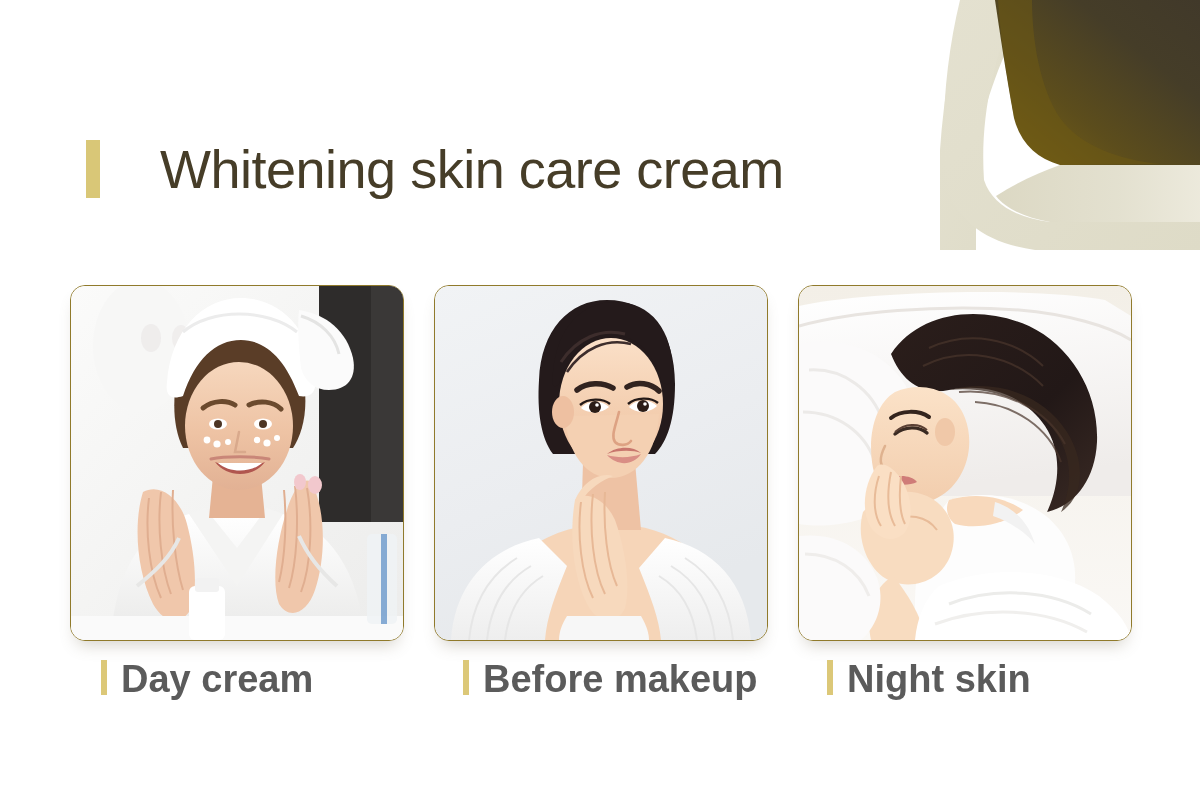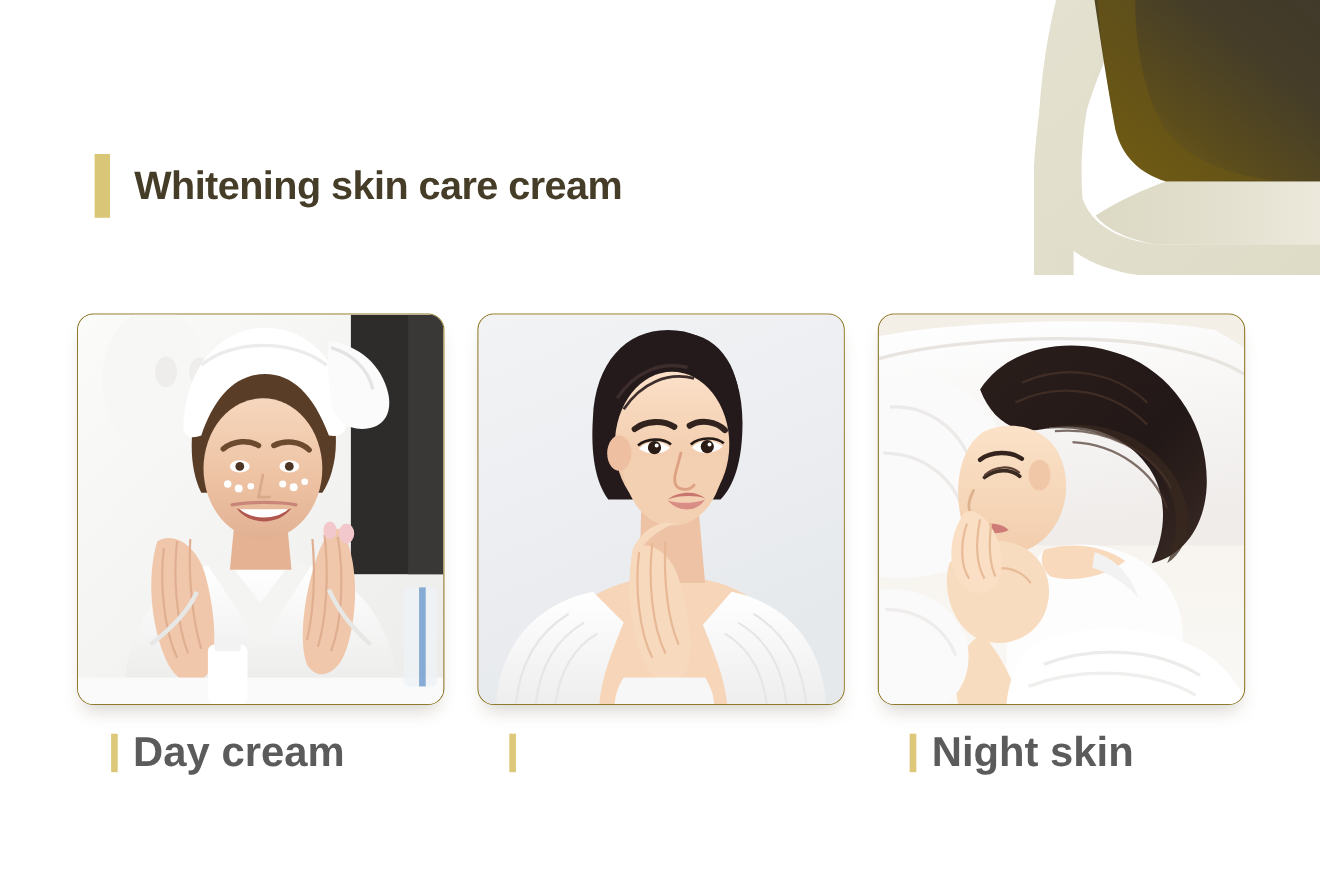--- a/index.html
+++ b/index.html
@@ -47,23 +47,23 @@
     align-items: center;
     height: 76px;
   }
   .title-accent-bar {
     width: 14px;
     height: 58px;
     background: #d9c777;
     flex: none;
   }
   .title-text {
-    margin-left: 22px;
-    font-size: 36px;
-    font-weight: bold;
+    margin-left: 60px;
+    font-size: 54px;
+    font-weight: normal;
     color: #463d28;
     letter-spacing: -0.5px;
     white-space: nowrap;
     line-height: 1;
   }
 
   
   .cards-row {
     position: absolute;
     left: 70px;
@@ -99,21 +99,21 @@
   .captions-row {
     position: absolute;
     left: 70px;
     top: 660px;
     width: 1062px;
     height: 56px;
   }
   .caption {
     position: absolute;
     display: flex;
-    align-items: center;
+    align-items: flex-start;
     height: 48px;
     padding-left: 27px;
   }
   .caption.c0 { left: 4px; }
   .caption.c1 { left: 366px; }
   .caption.c2 { left: 730px; }
   .caption-accent-bar {
     width: 6px;
     height: 35px;
     background: #dcc878;
@@ -416,20 +416,21 @@
     </div>
   </div>
 
   <div class="captions-row">
     <div class="caption c0">
       <div class="caption-accent-bar"></div>
       <div class="caption-text">Day cream</div>
     </div>
     <div class="caption c1">
       <div class="caption-accent-bar"></div>
+      <div class="caption-text">Before makeup</div>
     </div>
     <div class="caption c2">
       <div class="caption-accent-bar"></div>
       <div class="caption-text">Night skin</div>
     </div>
   </div>
 
 </div>
 
 </body></html>

